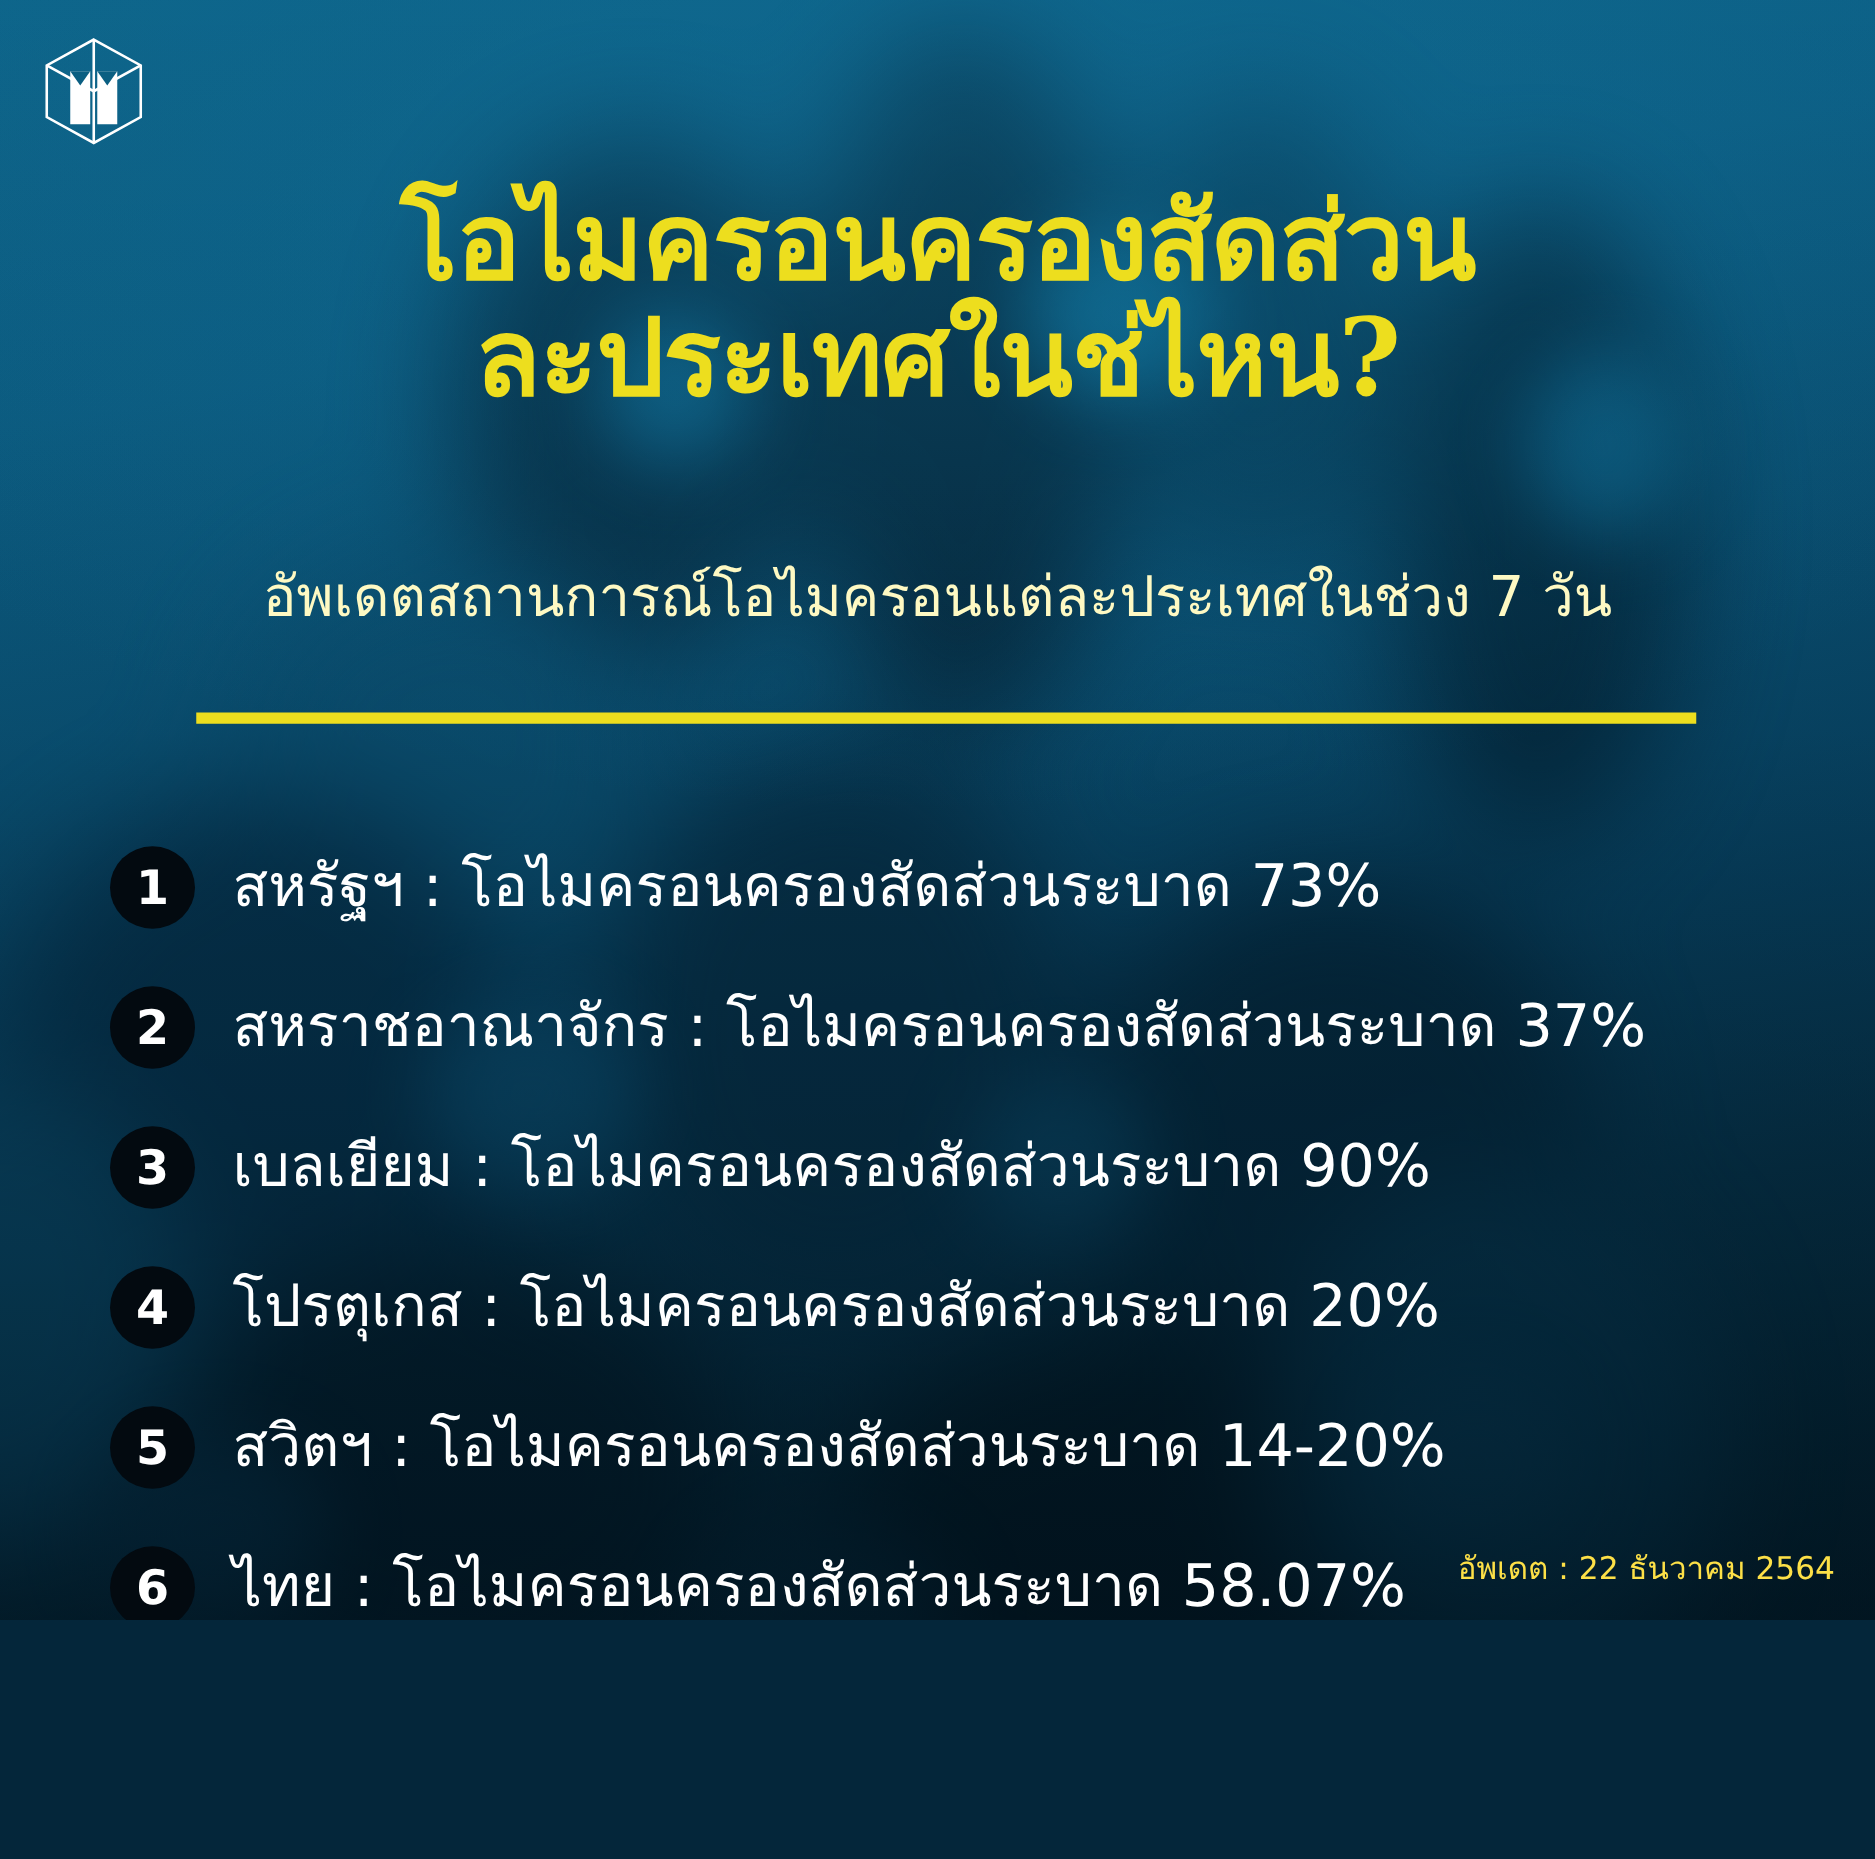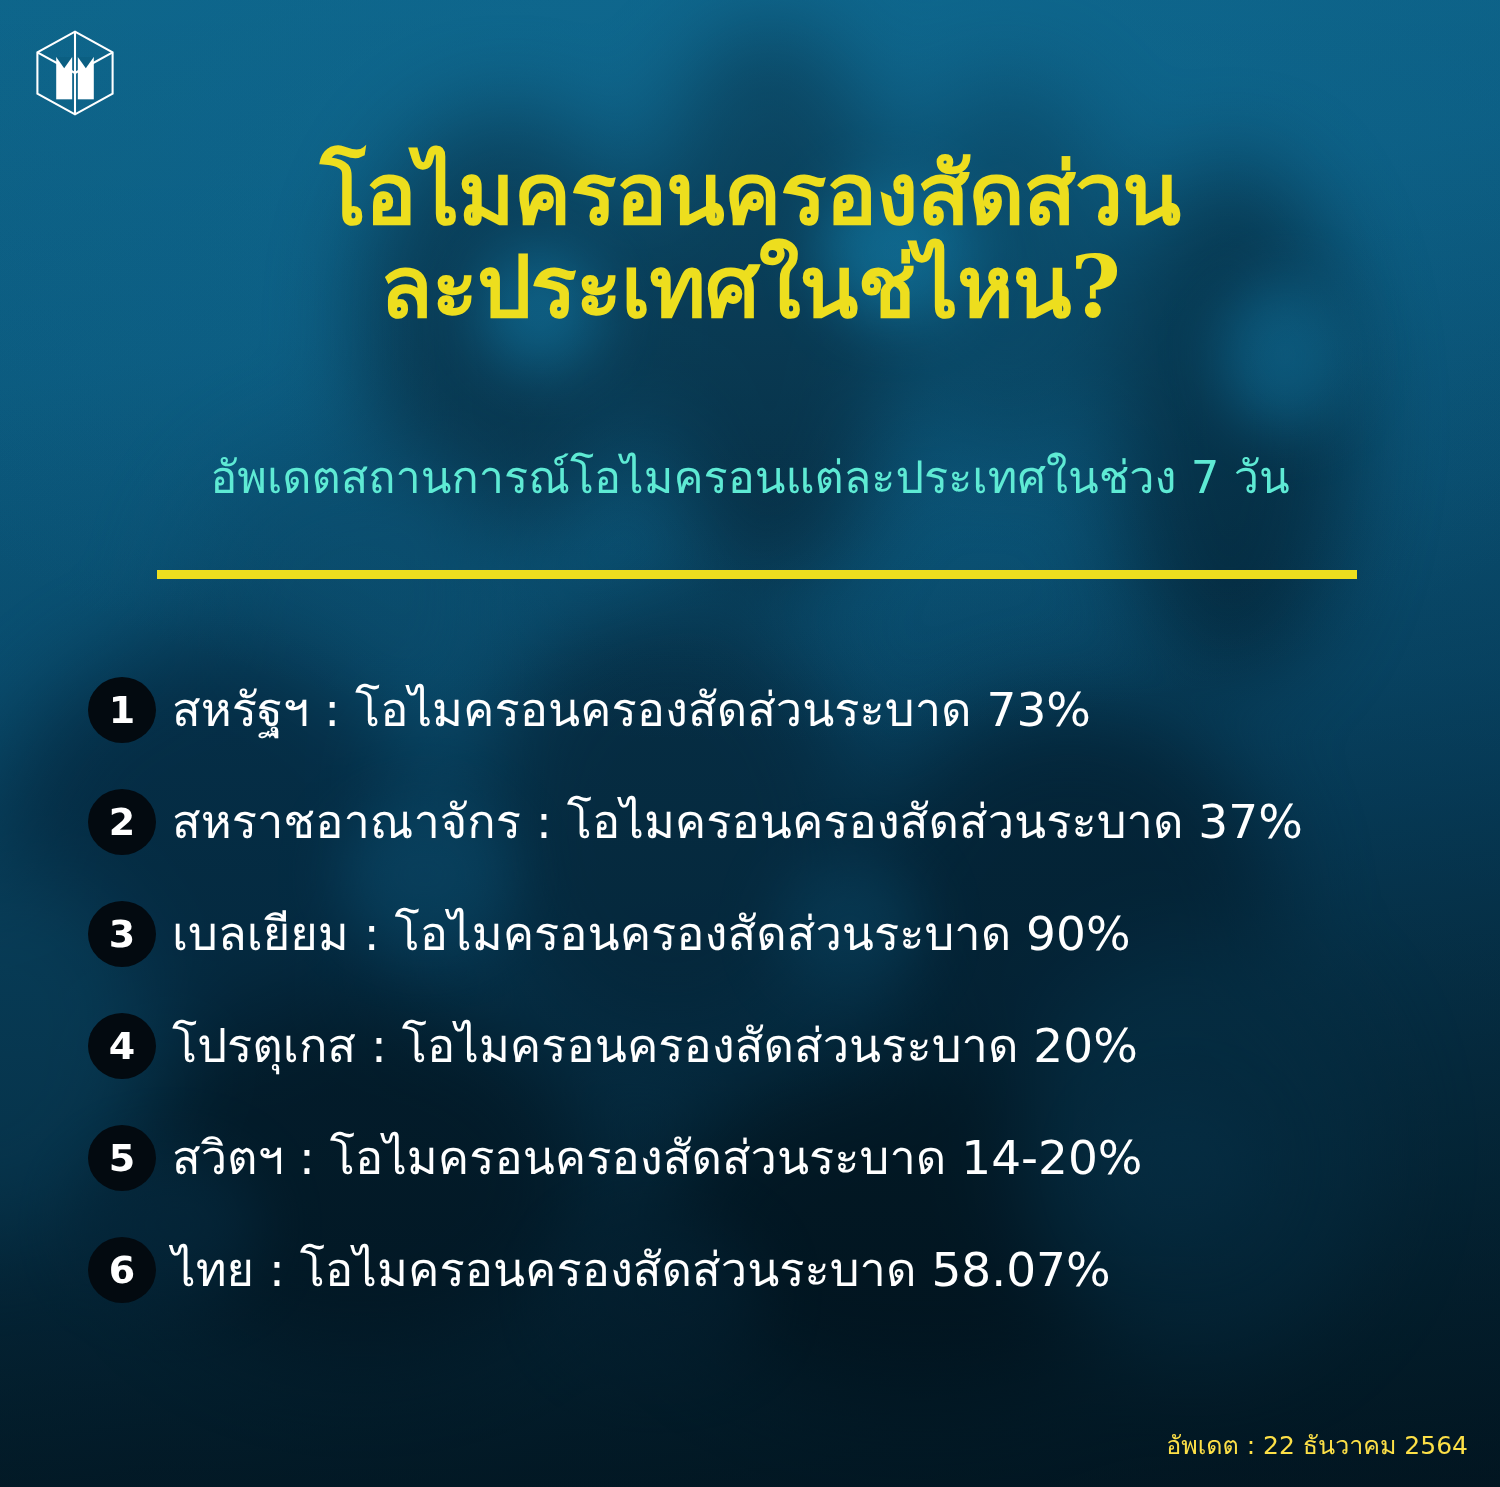--- a/index.html
+++ b/index.html
@@ -8,21 +8,21 @@
     padding: 0;
     background: #04263a;
   }
   body {
     font-family: "DejaVu Sans", "Liberation Sans", sans-serif;
   }
 
   .poster {
     position: relative;
     width: 1500px;
-    height: 1487px;
+    height: 1296px;
     overflow: hidden;
     background: #0b5f82;
     isolation: isolate;
   }
 
   
   .bg-base {
     position: absolute;
     inset: 0;
     background:
@@ -102,21 +102,21 @@
     white-space: nowrap;
   }
 
   
   .subtitle {
     position: absolute;
     left: 0;
     right: 0;
     top: 452px;
     text-align: center;
-    color: #5eead4;
+    color: #fef9c3;
     font-family: "DejaVu Sans", "Liberation Sans", sans-serif;
     font-weight: 400;
     font-size: 45px;
     line-height: 1.15;
     white-space: nowrap;
   }
 
   
   .divider {
     position: absolute;
@@ -149,21 +149,21 @@
     color: #ffffff;
     display: flex;
     align-items: center;
     justify-content: center;
     font-family: "DejaVu Sans", "Liberation Sans", sans-serif;
     font-size: 38px;
     font-weight: 600;
     line-height: 1;
   }
   .row-text {
-    margin-left: 16px;
+    margin-left: 30px;
     color: #ffffff;
     font-family: "DejaVu Sans", "Liberation Sans", sans-serif;
     font-size: 47px;
     font-weight: 400;
     line-height: 1.1;
     white-space: nowrap;
   }
 
   
   .footer {

